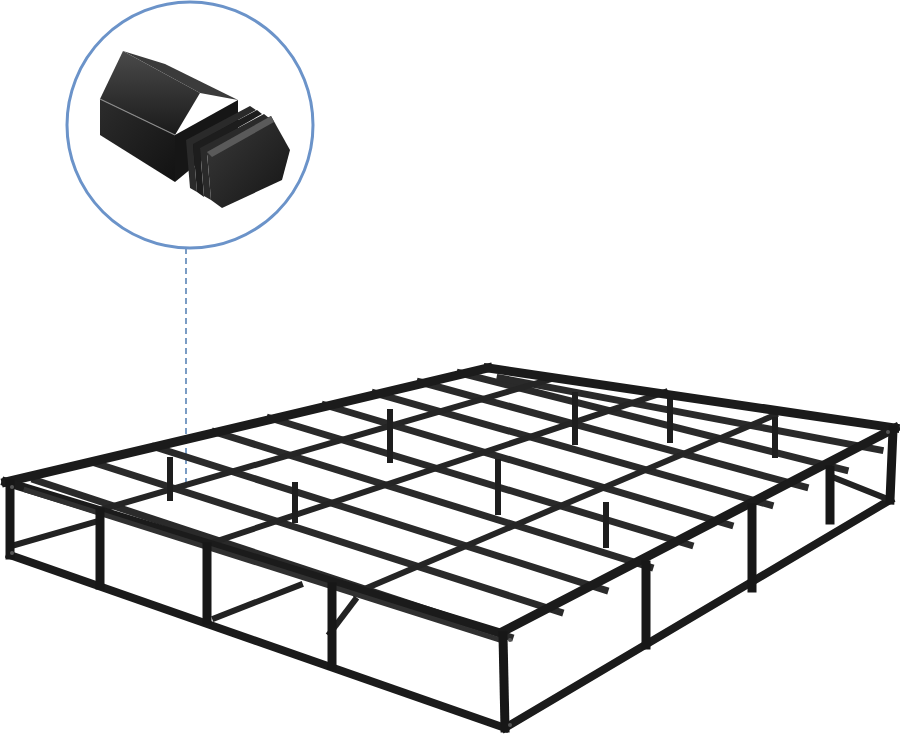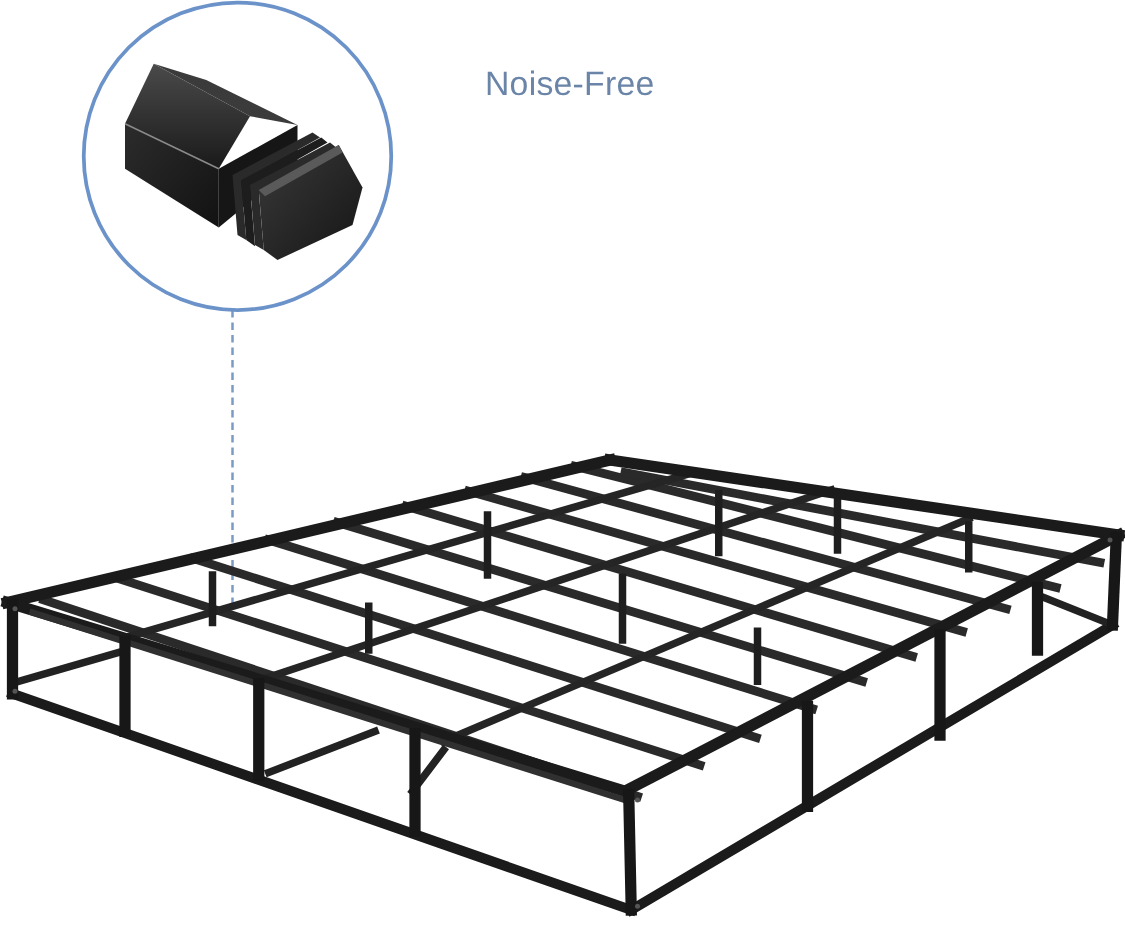--- a/index.html
+++ b/index.html
@@ -141,14 +141,13 @@
       <g fill="#555" stroke="none">
         <circle cx="12" cy="487" r="2"></circle>
         <circle cx="12" cy="553" r="2"></circle>
         <circle cx="510" cy="640" r="2"></circle>
         <circle cx="510" cy="725" r="2"></circle>
         <circle cx="888" cy="432" r="2"></circle>
       </g>
     </g>
   </svg>
 
-  <div class="callout-title">Noise-Free</div>
 </div>
 
 </body></html>

